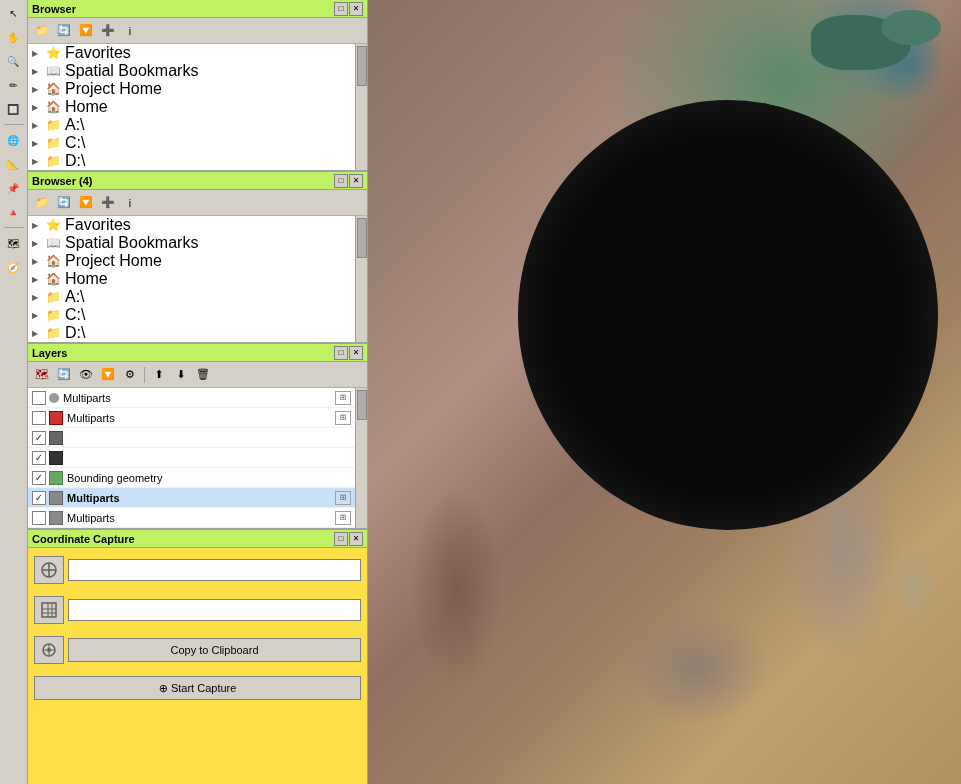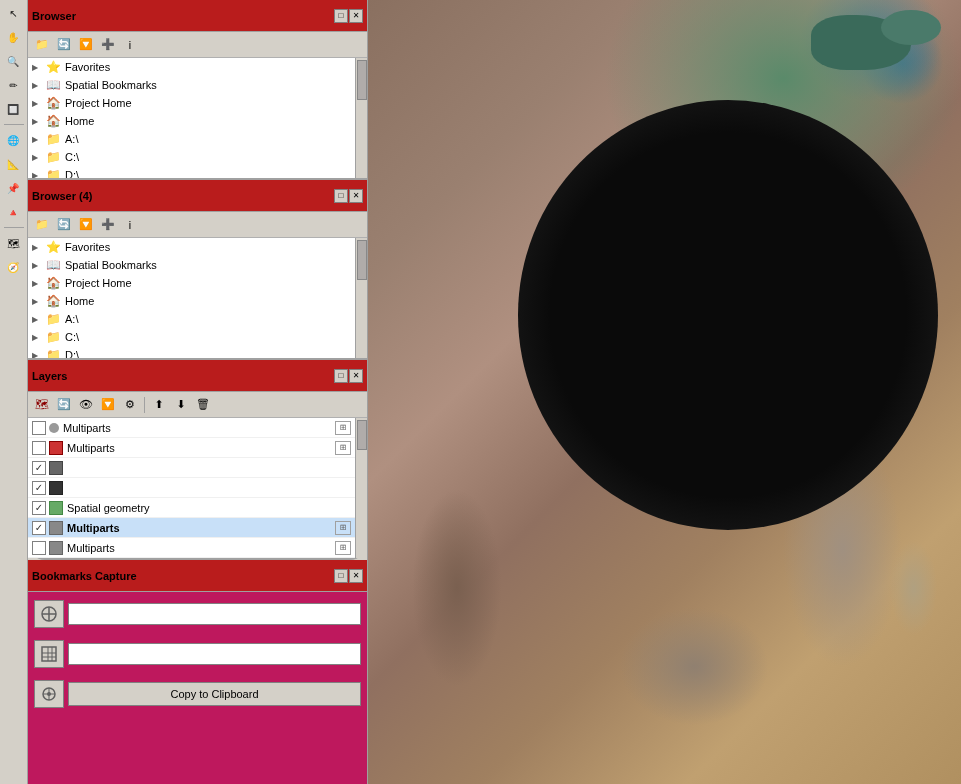--- a/index.html
+++ b/index.html
@@ -40,27 +40,27 @@
     }
 
     
     .panel {
       display: flex;
       flex-direction: column;
       border-bottom: 2px solid #a0a0a0;
     }
 
     .panel-header {
-      background: #b91c1c;
+      background: #bef264;
       border-bottom: 1px solid #a0a0a0;
       display: flex;
       align-items: center;
       justify-content: space-between;
       padding: 2px 4px;
-      height: 32px;
+      height: 18px;
       min-height: 18px;
     }
     .panel-title {
       font-size: 11px;
       font-weight: bold;
       color: #000;
     }
     .panel-controls {
       display: flex;
       gap: 1px;
@@ -122,21 +122,21 @@
     .tree-item .item-icon {
       width: 16px;
       height: 16px;
       margin-right: 3px;
       display: flex;
       align-items: center;
       justify-content: center;
       font-size: 12px;
     }
     .tree-item .item-label {
-      font-size: 11px;
+      font-size: 16px;
       color: #000;
     }
     .layer-row {
       display: flex;
       align-items: center;
       padding: 1px 4px;
       height: 20px;
       border-bottom: 1px solid #f0f0f0;
     }
     .layer-row.selected { background: #c8e0f8; }
@@ -181,21 +181,21 @@
     .coord-panel {
       flex: 1;
       display: flex;
       flex-direction: column;
     }
     .coord-content {
       padding: 8px 6px;
       display: flex;
       flex-direction: column;
       gap: 12px;
-      background: #be185d;
+      background: #fde047;
       flex: 1;
     }
     .coord-row {
       display: flex;
       align-items: center;
       gap: 4px;
     }
     .coord-icon-btn {
       width: 30px;
       height: 28px;
@@ -421,21 +421,21 @@
           <span class="item-icon">📁</span>
           <span class="item-label">D:\</span>
         </div>
       </div>
       <div style="width:12px;background:#d4d0c8;border-left:1px solid #a0a0a0;">
         <div style="width:10px;height:40px;background:#b0acaa;border:1px solid #888;margin:0 auto;margin-top:2px;"></div>
       </div>
     </div>
   </div>
 
-  <div class="panel" style="max-height:200px;border-radius:17px;">
+  <div class="panel" style="max-height:200px;">
     <div class="panel-header">
       <span class="panel-title">Layers</span>
       <div class="panel-controls">
         <div class="panel-ctrl-btn">□</div>
         <div class="panel-ctrl-btn">✕</div>
       </div>
     </div>
     <div class="panel-toolbar">
       <div class="tb-btn" style="color:darkred;">🗺</div>
       <div class="tb-btn">🔄</div>
@@ -470,21 +470,21 @@
         </div>
 
         <div class="layer-row">
           <div class="layer-check" style="color:#333;">✓</div>
           <div class="layer-icon" style="background:#333;border:1px solid #222;width:14px;height:14px;margin-right:4px;"></div>
         </div>
 
         <div class="layer-row">
           <div class="layer-check" style="color:#333;">✓</div>
           <div class="layer-icon" style="background:#66aa66;border:1px solid #448844;width:14px;height:14px;margin-right:4px;"></div>
-          <span class="layer-name">Spatial geometry</span>
+          <span class="layer-name">Bounding geometry</span>
         </div>
 
         <div class="layer-row selected">
           <div class="layer-check" style="color:#333;">✓</div>
           <div class="layer-icon" style="background:#888;border:1px solid #666;width:14px;height:14px;margin-right:4px;"></div>
           <span class="layer-name bold">Multiparts</span>
           <div class="layer-extent-icon">⊞</div>
         </div>
 
         <div class="layer-row">
@@ -496,21 +496,21 @@
 
       </div>
       <div style="width:12px;background:#d4d0c8;border-left:1px solid #a0a0a0;">
         <div style="width:10px;height:30px;background:#b0acaa;border:1px solid #888;margin:0 auto;margin-top:2px;"></div>
       </div>
     </div>
   </div>
 
   <div class="coord-panel">
     <div class="panel-header">
-      <span class="panel-title">Bookmarks Capture</span>
+      <span class="panel-title">Coordinate Capture</span>
       <div class="panel-controls">
         <div class="panel-ctrl-btn">□</div>
         <div class="panel-ctrl-btn">✕</div>
       </div>
     </div>
     <div class="coord-content">
 
       <div class="coord-row">
         <div class="coord-icon-btn">
           <svg width="18" height="18" viewBox="0 0 18 18">
@@ -540,20 +540,23 @@
           <svg width="18" height="18" viewBox="0 0 18 18">
             <circle cx="9" cy="9" r="6" stroke="#606060" stroke-width="1.5" fill="none"></circle>
             <line x1="9" y1="3" x2="9" y2="15" stroke="#606060" stroke-width="1"></line>
             <line x1="3" y1="9" x2="15" y2="9" stroke="#606060" stroke-width="1"></line>
             <circle cx="9" cy="9" r="2" fill="#606060"></circle>
           </svg>
         </div>
         <button class="coord-btn" style="flex:1;">Copy to Clipboard</button>
       </div>
 
+      <div>
+        <button class="coord-btn">⊕ Start Capture</button>
+      </div>
 
     </div>
   </div>
 
 </div>
 
 <div class="map-area">
   <div class="map-bg"></div>
   <div class="terrain-detail"></div>
 

